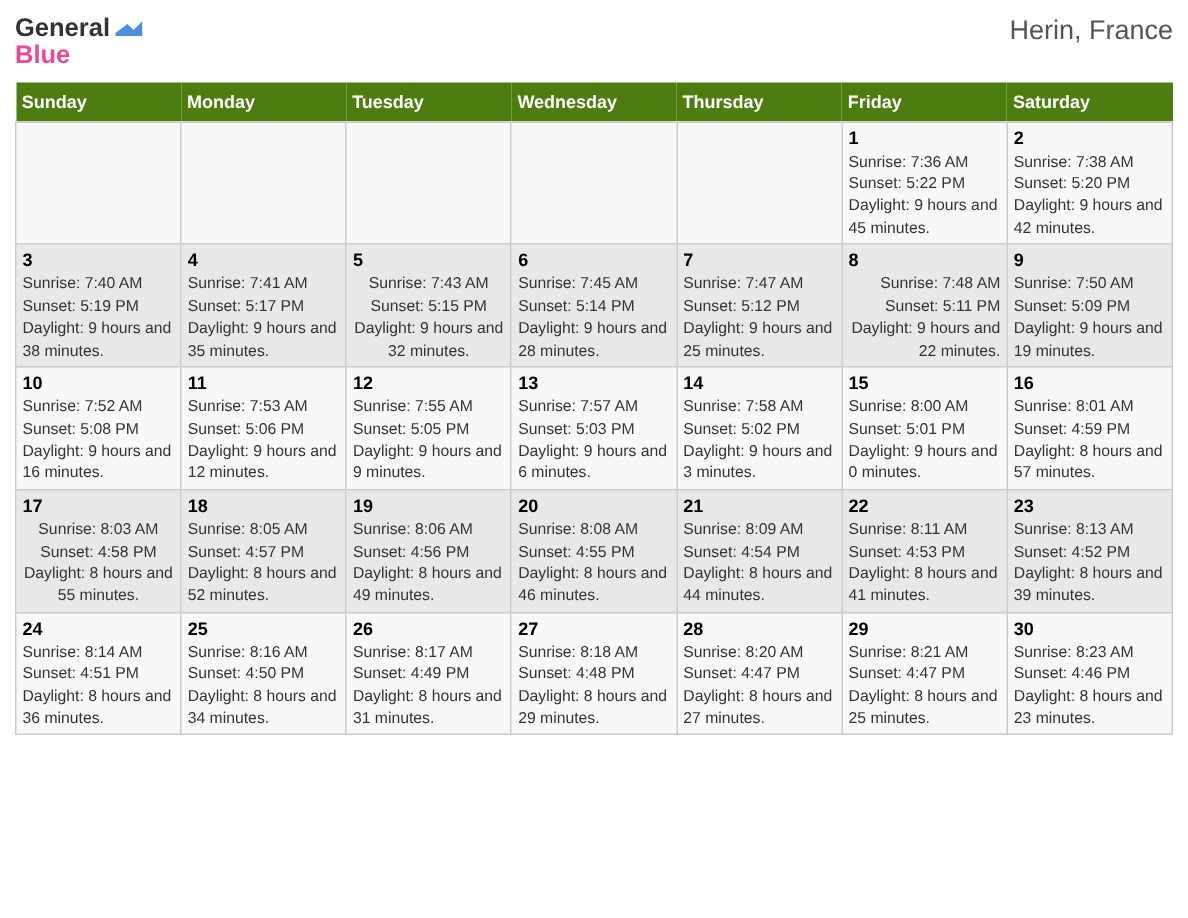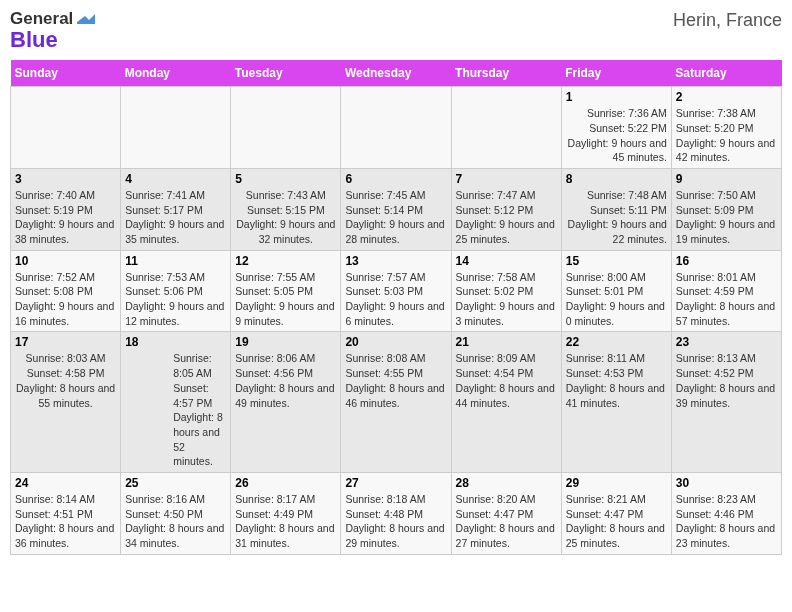--- a/index.html
+++ b/index.html
@@ -31,21 +31,21 @@
     .location {
       font-size: 18px;
       color: #555;
     }
     table {
       width: 100%;
       border-collapse: collapse;
       font-size: 11px;
     }
     thead th {
-      background-color: #d946ef;
+      background-color: #4d7c0f;
       color: white;
       text-align: left;
       padding: 6px 4px;
       font-size: 12px;
       font-weight: bold;
     }
     tbody td {
       border: 1px solid #ccc;
       vertical-align: top;
       padding: 3px 4px;
@@ -79,21 +79,21 @@
 
 <div class="header-area">
   <div class="logo">
     <div style="display:flex;flex-direction:column;line-height:1.1;">
       <div style="display:flex;align-items:flex-start;">
         <span style="font-size:17px;font-weight:bold;color:#333;">General</span>
         <svg width="20" height="20" viewBox="0 0 20 20" style="margin-left:2px;">
           <polygon points="2,12 10,6 14,10 20,4 20,14 2,14" fill="#4a90d9"></polygon>
         </svg>
       </div>
-      <span style="font-size:22px;font-weight:bold;color:#6d28d9;margin-top:-2px;">Blue</span>
+      <span style="font-size:17px;font-weight:bold;color:#ec4899;margin-top:-2px;">Blue</span>
     </div>
   </div>
   <div class="title-area">
     <div class="location">Herin, France</div>
   </div>
 </div>
 
 <table>
   <thead>
     <tr>
@@ -108,21 +108,21 @@
   </thead>
   <tbody id="calendar-body">
   <tr>
         <td class="empty-cell"></td>
         <td class="empty-cell"></td>
         <td class="empty-cell"></td>
         <td class="empty-cell"></td>
         <td class="empty-cell"></td>
         <td>
           <span class="day-number">1</span>
-          <div class="day-info" style="white-space: pre-line; text-align: right;">Sunrise: 7:36 AM
+          <div class="day-info" style="white-space: pre-line;">Sunrise: 7:36 AM
 Sunset: 5:22 PM
 Daylight: 9 hours and 45 minutes.</div>
         </td>
         <td>
           <span class="day-number">2</span>
           <div class="day-info" style="white-space: pre-line;">Sunrise: 7:38 AM
 Sunset: 5:20 PM
 Daylight: 9 hours and 42 minutes.</div>
         </td>
       </tr>
@@ -216,21 +216,21 @@
       </tr>
       <tr>
         <td>
           <span class="day-number">17</span>
           <div class="day-info" style="white-space: pre-line; text-align: center;">Sunrise: 8:03 AM
 Sunset: 4:58 PM
 Daylight: 8 hours and 55 minutes.</div>
         </td>
         <td>
           <span class="day-number">18</span>
-          <div class="day-info" style="white-space: pre-line; margin-left: 48px;">Sunrise: 8:05 AM
+          <div class="day-info" style="white-space: pre-line;">Sunrise: 8:05 AM
 Sunset: 4:57 PM
 Daylight: 8 hours and 52 minutes.</div>
         </td>
         <td>
           <span class="day-number">19</span>
           <div class="day-info" style="white-space: pre-line;">Sunrise: 8:06 AM
 Sunset: 4:56 PM
 Daylight: 8 hours and 49 minutes.</div>
         </td>
         <td>

